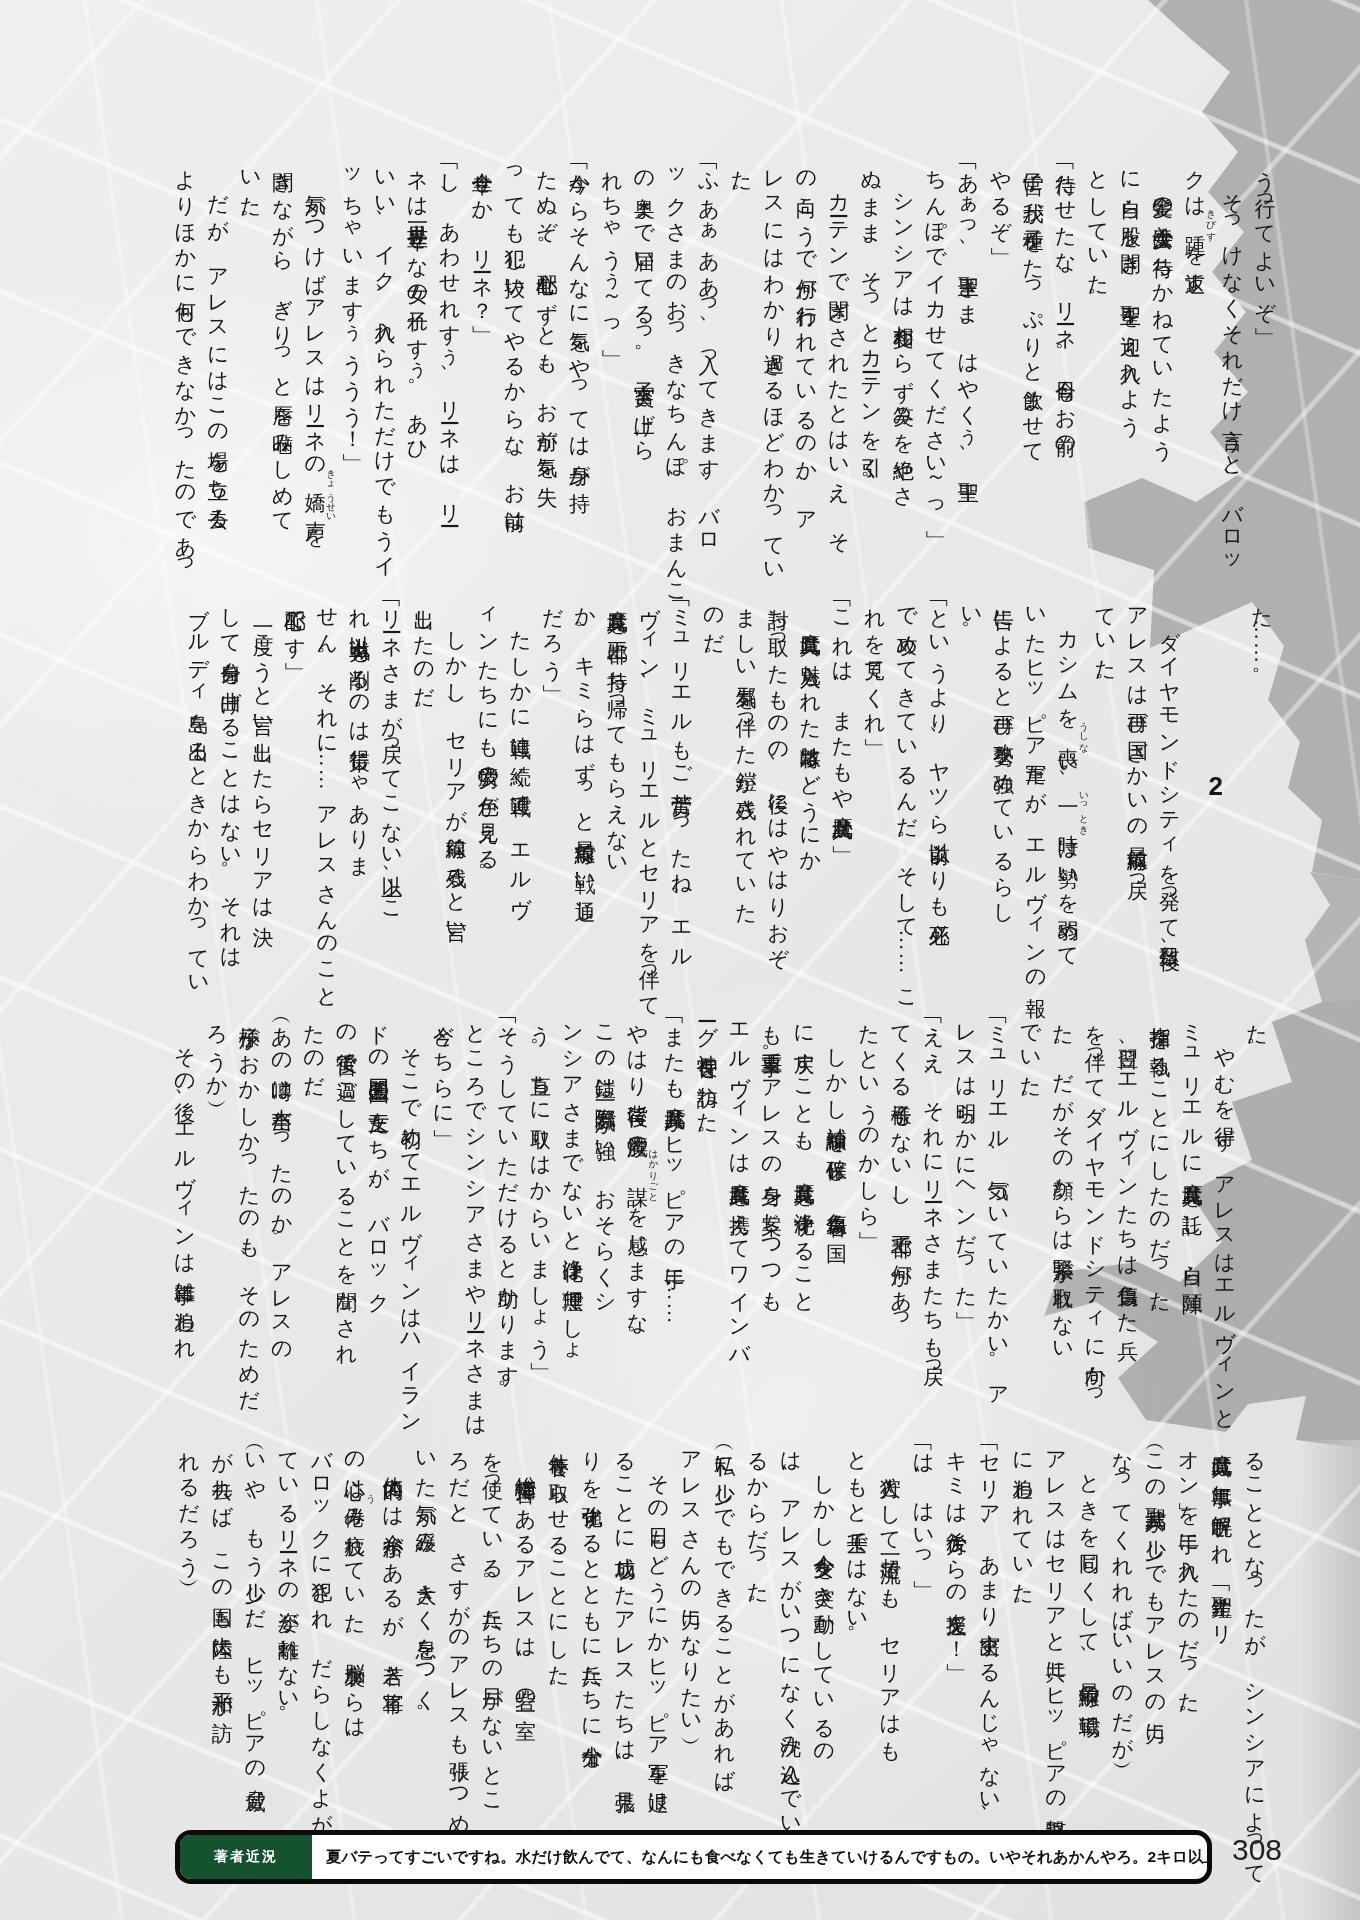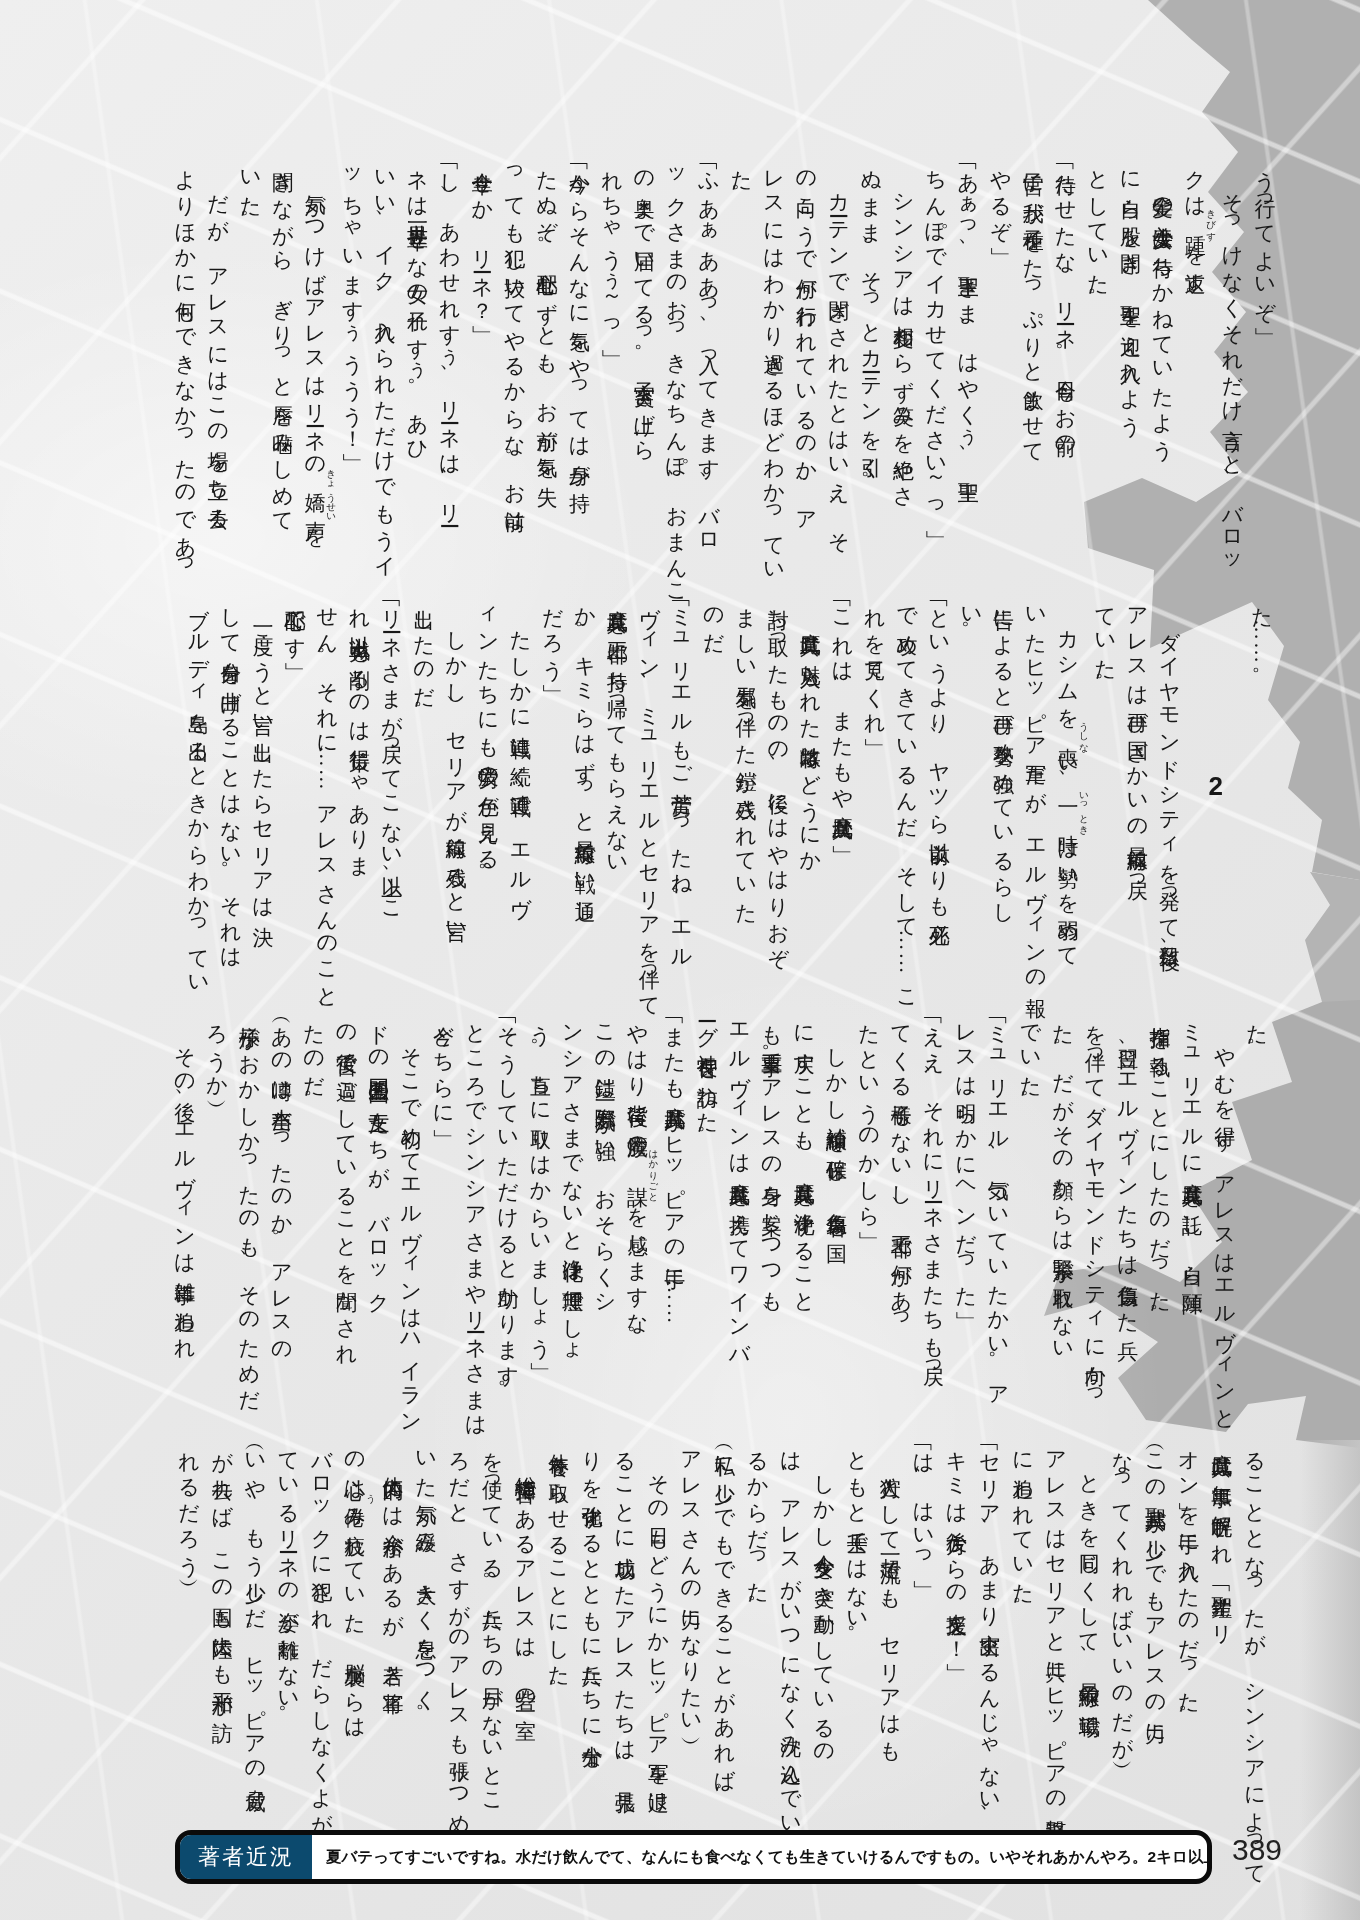--- a/index.html
+++ b/index.html
@@ -59,24 +59,24 @@
     font-family:"Liberation Sans","DejaVu Sans",sans-serif;
   }
   ruby rt{font-size:9.5px;letter-spacing:0;font-weight:normal;}
   
   .footer-bar{
     position:absolute;left:175px;top:1830px;width:1037px;height:54px;box-sizing:border-box;
     border:5px solid #0b0b0b;border-radius:16px;background:#ffffff;
     display:flex;overflow:hidden;
   }
   .footer-cap{
-    flex:0 0 132px;background:#0c4a6e;color:#ffffff;
+    flex:0 0 132px;background:#14532d;color:#ffffff;
     display:flex;align-items:center;justify-content:center;
     font-family:"Liberation Sans","DejaVu Sans",sans-serif;
-    font-size:22px;font-weight:normal;letter-spacing:2px;
+    font-size:14px;font-weight:bold;letter-spacing:2px;
   }
   .footer-text{
     flex:1;display:flex;align-items:center;padding:0 14px;
     font-family:"Liberation Sans","DejaVu Sans",sans-serif;
     font-size:15.5px;font-weight:bold;color:#111;white-space:nowrap;
   }
   .page-number{
     position:absolute;left:1232px;top:1833px;
     font-family:"Liberation Sans","DejaVu Sans",sans-serif;
     font-size:30px;color:#222;
@@ -232,14 +232,14 @@
       <p>ているリーネの姿が離れない。</p>
       <p>（いや、もう少しだ。ヒッピアの脅威</p>
       <p>が去れば、この国も大陸にも平和が訪</p>
       <p>れるだろう）</p>
     </div>
 
   <div class="footer-bar">
     <div class="footer-cap">著者近況</div>
     <div class="footer-text">夏バテってすごいですね。水だけ飲んでて、なんにも食べなくても生きていけるんですもの。いやそれあかんやろ。2キロ以上痩せました……</div>
   </div>
-  <div class="page-number">389</div>
+  <div class="page-number">308</div>
 </div>
 
 </body></html>

